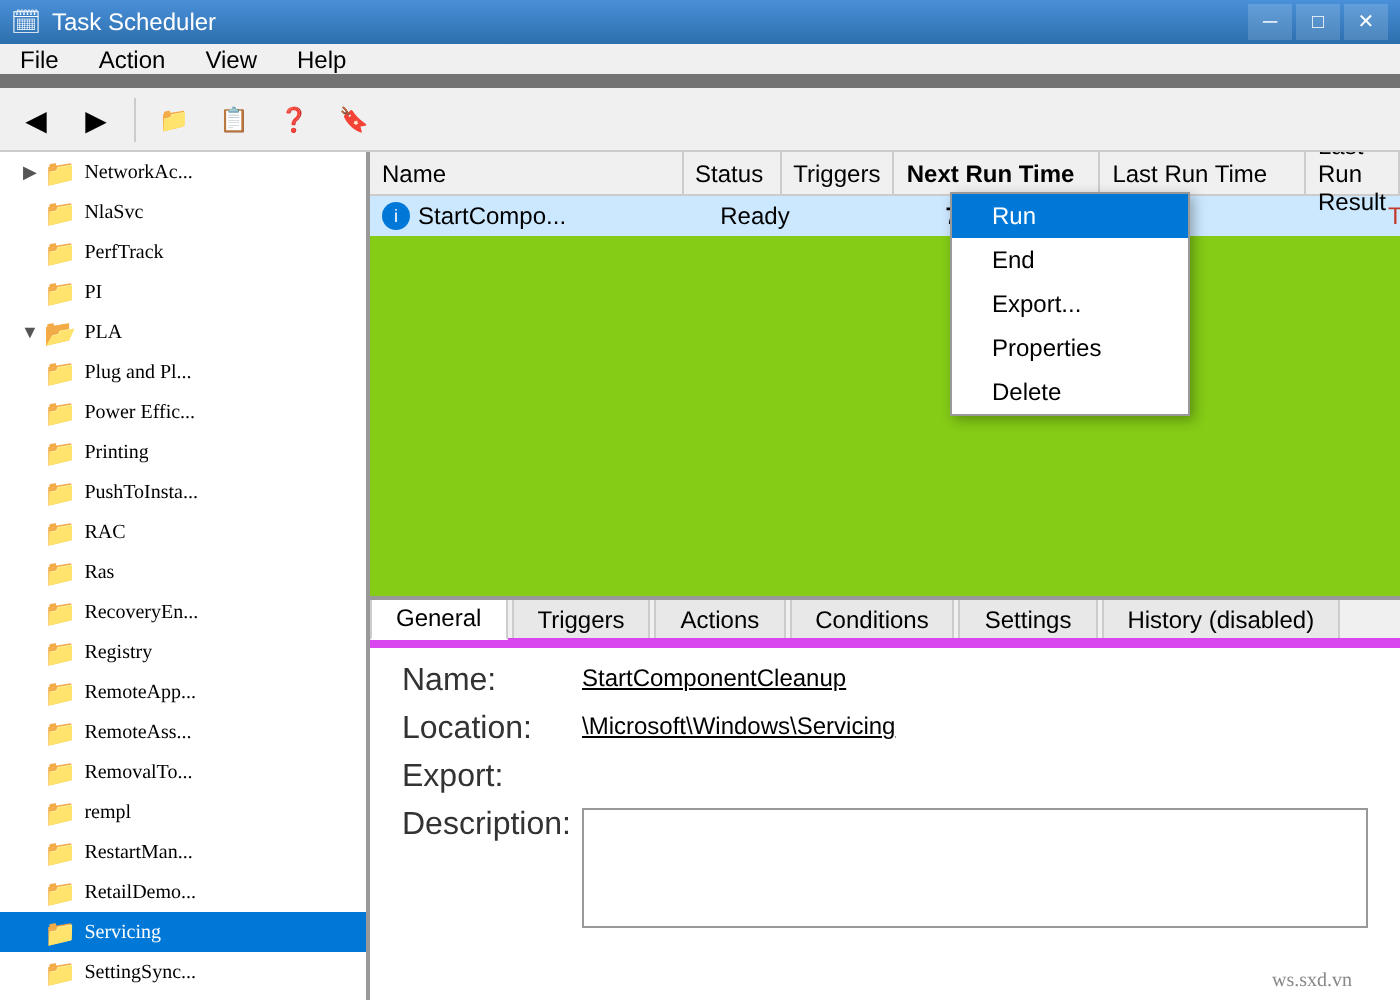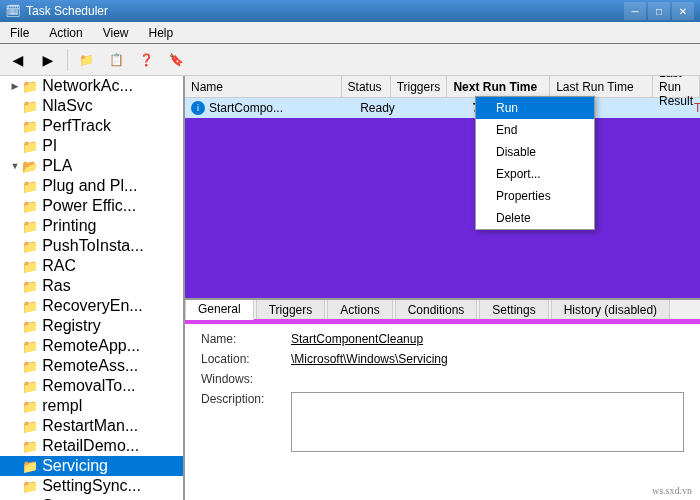--- a/index.html
+++ b/index.html
@@ -48,21 +48,21 @@
       align-items: center;
       justify-content: center;
     }
 
     
     .menu-bar {
       background: #f0f0f0;
       height: 22px;
       display: flex;
       align-items: center;
-      border-bottom: 1px solid #737373;
+      border-bottom: 7px solid #737373;
     }
     .menu-item {
       padding: 2px 10px;
       cursor: pointer;
       font-size: 12px;
     }
 
     
     .toolbar {
       background: #f0f0f0;
@@ -127,31 +127,32 @@
       color: #555;
       flex-shrink: 0;
     }
     .folder-icon {
       color: #dcb040;
       margin-right: 4px;
       font-size: 13px;
       flex-shrink: 0;
     }
     .tree-label {
-      font-size: 16px;
+      font-size: 10px;
       overflow: hidden;
       text-overflow: ellipsis;
+      font-family: Liberation Serif, serif;
     }
 
     
     .right-panel {
       flex: 1;
       display: flex;
       flex-direction: column;
-      background: #6d28d9;
+      background: #84cc16;
       overflow: hidden;
     }
 
     
     .task-list-area {
       flex: 1;
       border-bottom: 2px solid #999;
       overflow: hidden;
       position: relative;
     }
@@ -268,21 +269,21 @@
       background: white;
       height: calc(200px - 24px);
     }
     .detail-row {
       display: flex;
       align-items: flex-start;
       margin-bottom: 6px;
     }
     .detail-label {
       width: 90px;
-      font-size: 12px;
+      font-size: 16px;
       color: #333;
       flex-shrink: 0;
     }
     .detail-value {
       font-size: 12px;
       flex: 1;
       text-decoration: underline;
     }
     .detail-desc-box {
       flex: 1;
@@ -290,21 +291,21 @@
       border: 1px solid #999;
       background: white;
       font-size: 12px;
       padding: 2px 4px;
     }
 
     
     .watermark {
       position: fixed;
       bottom: 4px;
-      right: 8px;
+      right: 24px;
       font-size: 10px;
       color: #888;
       font-family: serif;
     }
 
     
     ::-webkit-scrollbar { width: 14px; }
     ::-webkit-scrollbar-track { background: #f0f0f0; }
     ::-webkit-scrollbar-thumb { background: #c0c0c0; border: 2px solid #f0f0f0; }
   </style>
@@ -475,21 +476,20 @@
         <div class="task-cell col-status">Ready</div>
         <div class="task-cell col-triggers"></div>
         <div class="task-cell col-nextrun">7/2021 12:37:25 PM</div>
         <div class="task-cell col-lastrun"></div>
         <div class="task-cell col-lastresult" style="color:#c0392b;">The operation co...</div>
       </div>
 
       <div class="context-menu">
         <div class="ctx-item highlighted">Run</div>
         <div class="ctx-item">End</div>
-        <div class="ctx-item">Disable</div>
         <div class="ctx-item">Export...</div>
         <div class="ctx-item">Properties</div>
         <div class="ctx-item">Delete</div>
       </div>
     </div>
 
     <div class="detail-panel">
 
       <div class="detail-tabs">
         <div class="detail-tab active">General</div>
@@ -503,21 +503,21 @@
       <div class="detail-body">
         <div class="detail-row">
           <span class="detail-label">Name:</span>
           <span class="detail-value">StartComponentCleanup</span>
         </div>
         <div class="detail-row">
           <span class="detail-label">Location:</span>
           <span class="detail-value">\Microsoft\Windows\Servicing</span>
         </div>
         <div class="detail-row">
-          <span class="detail-label">Windows:</span>
+          <span class="detail-label">Export:</span>
           <span class="detail-value"></span>
         </div>
         <div class="detail-row" style="align-items:flex-start;">
           <span class="detail-label">Description:</span>
           <div class="detail-desc-box"></div>
         </div>
       </div>
     </div>
 
   </div>

